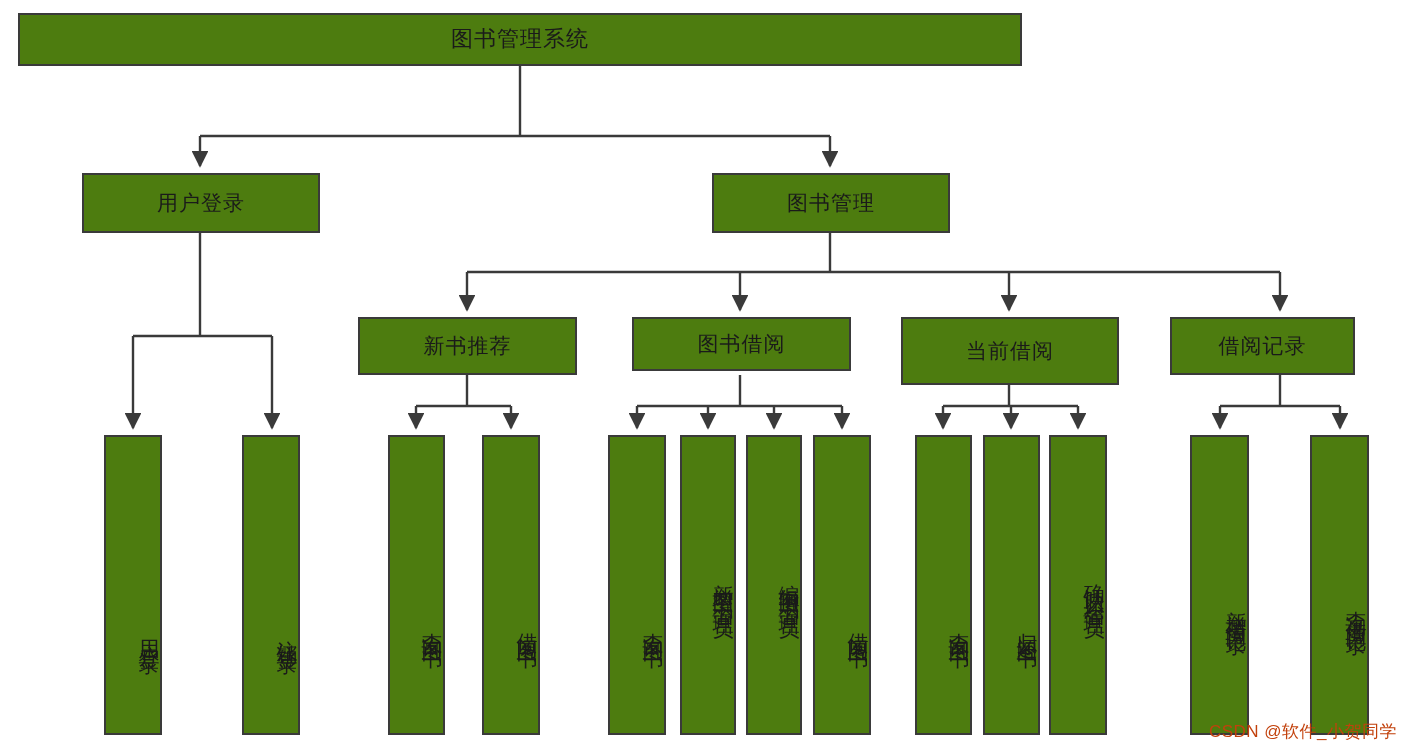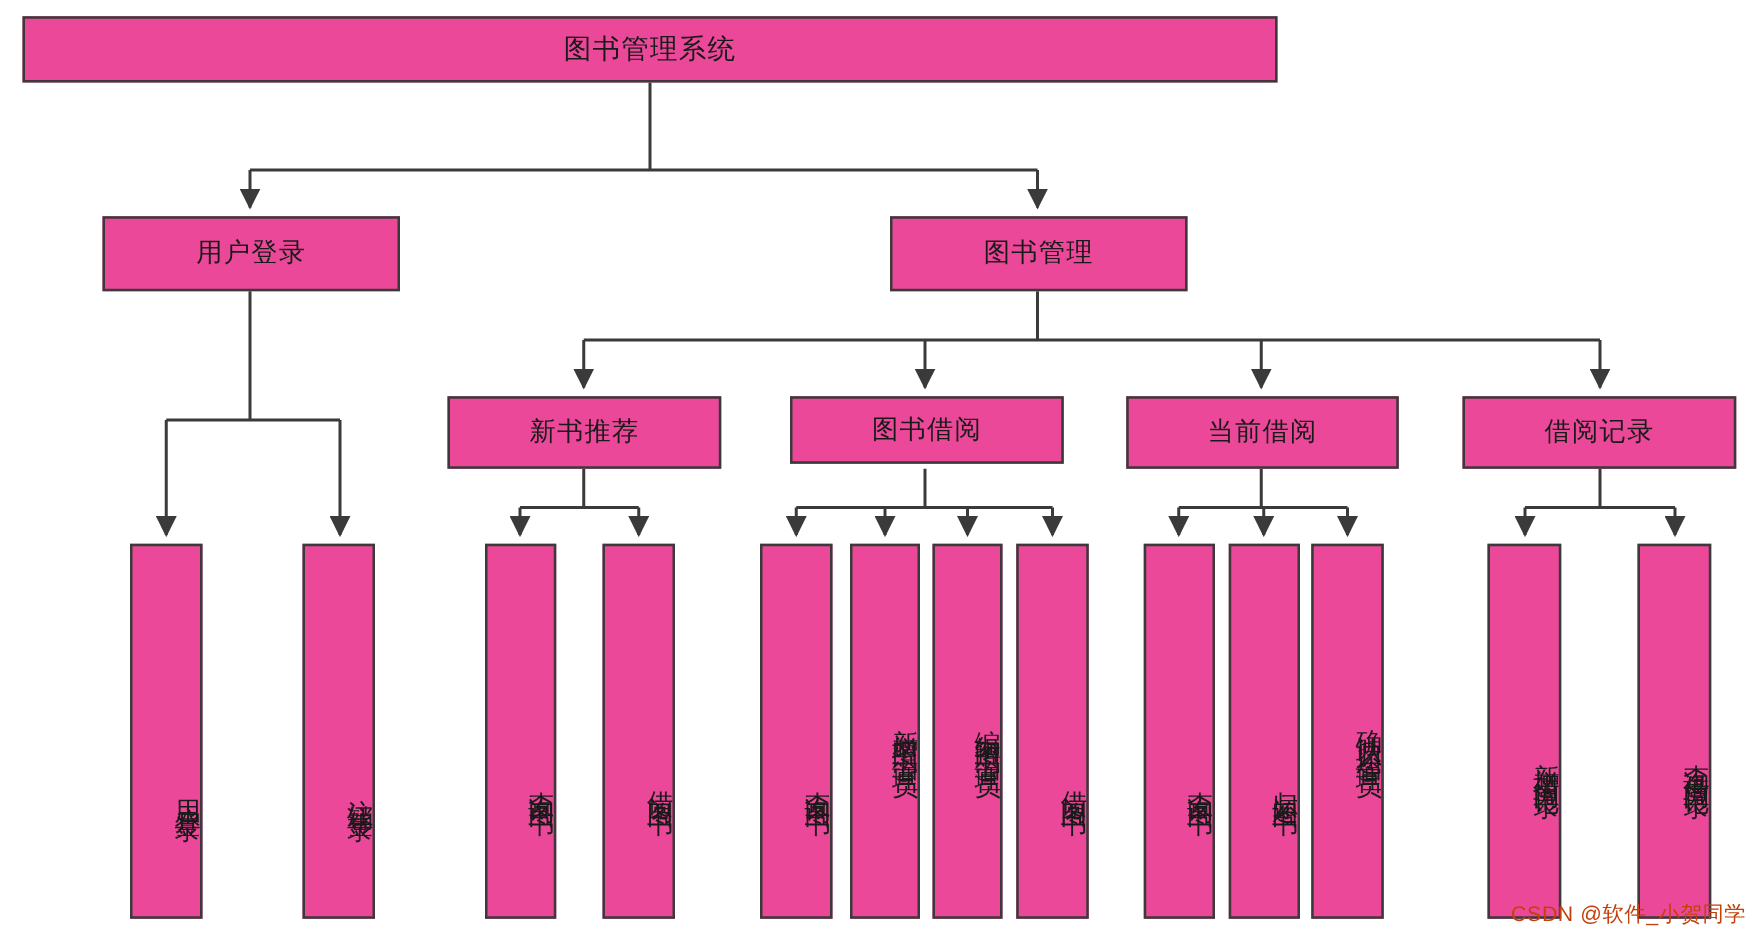--- a/index.html
+++ b/index.html
@@ -22,21 +22,21 @@
     position: absolute;
     left: 0;
     top: 0;
     width: 1405px;
     height: 747px;
     pointer-events: none;
   }
   .node {
     position: absolute;
     box-sizing: border-box;
-    background: #ec4899;
+    background: #4d7c0f;
     border: 2px solid #3a3a3a;
     display: flex;
     align-items: center;
     justify-content: center;
     color: #1a1a1a;
     z-index: 2;
   }
   .node.horiz {
     font-size: 21px;
     letter-spacing: 1px;
@@ -138,24 +138,24 @@
   <div class="node horiz" style="left:358px; top:317px; width:219px; height:58px;">
     <span>新书推荐</span>
   </div>
 
   <div class="node horiz" style="left:712px; top:173px; width:238px; height:60px;">
     <span>图书管理</span>
   </div>
   <div class="node horiz" style="left:632px; top:317px; width:219px; height:54px;">
     <span>图书借阅</span>
   </div>
-  <div class="node horiz" style="left:901px; top:317px; width:218px; height:58px;">
+  <div class="node horiz" style="left:901px; top:317px; width:218px; height:68px;">
     <span>当前借阅</span>
   </div>
-  <div class="node horiz" style="left:1170px; top:317px; width:219px; height:58px;justify-content:center;">
+  <div class="node horiz" style="left:1170px; top:317px; width:185px; height:58px;justify-content:center;">
     <span>借阅记录</span>
   </div>
 
   <div class="node vert" style="left:104px; top:435px; width:58px; height:300px; padding-top:95px;">
     <span class="vtext">用户登录</span>
   </div>
   <div class="node vert" style="left:242px; top:435px; width:58px; height:300px; padding-top:95px;">
     <span class="vtext">注销登录</span>
   </div>
 

